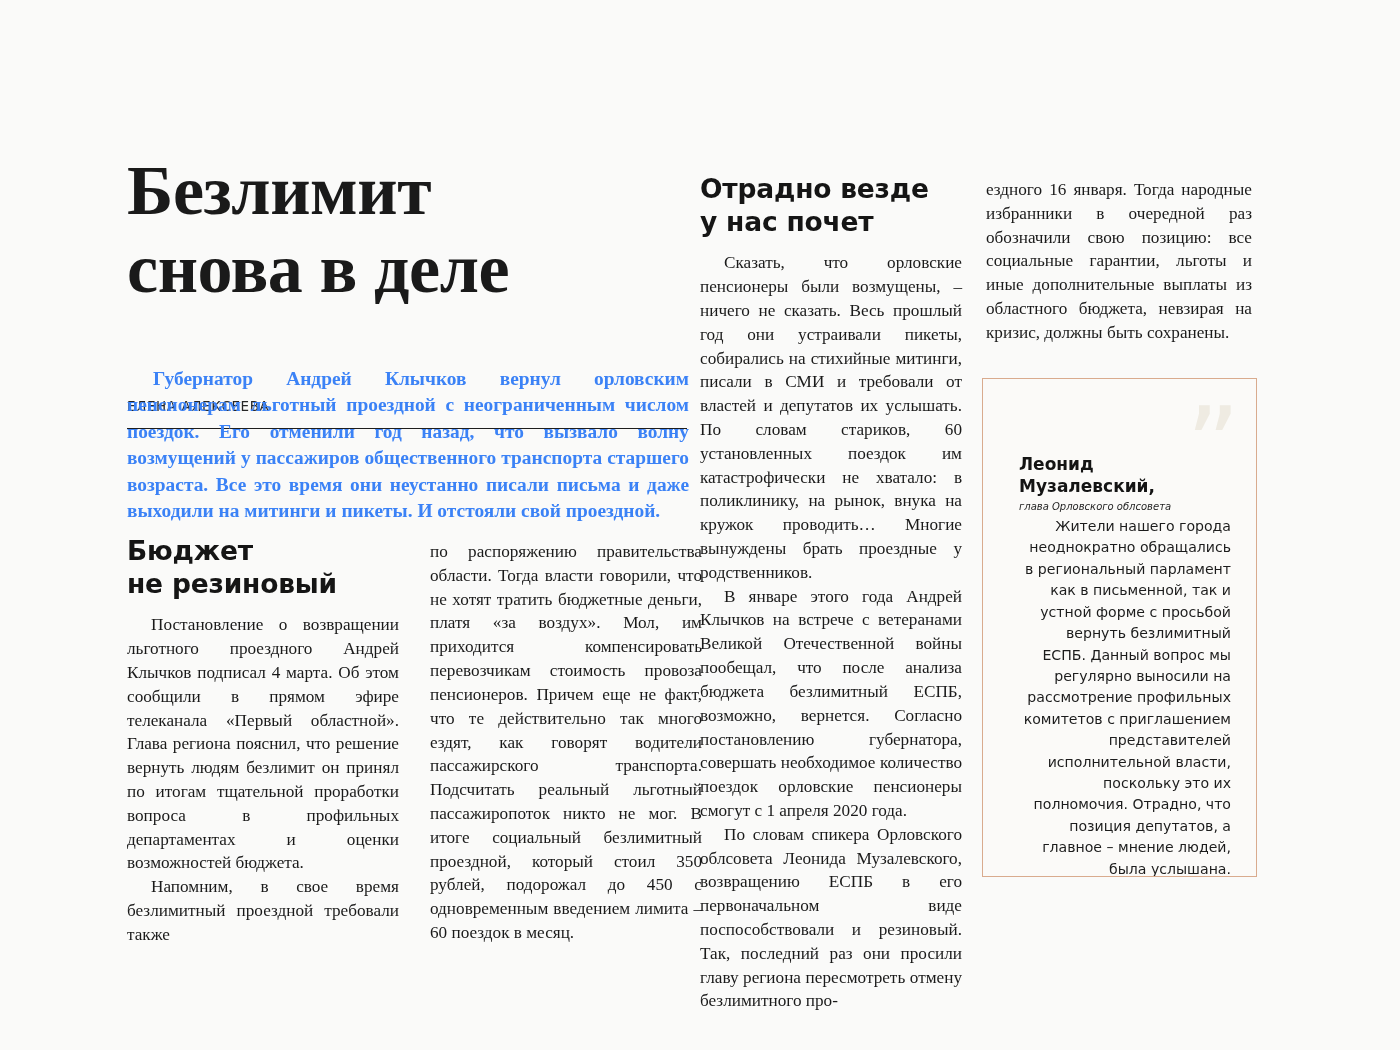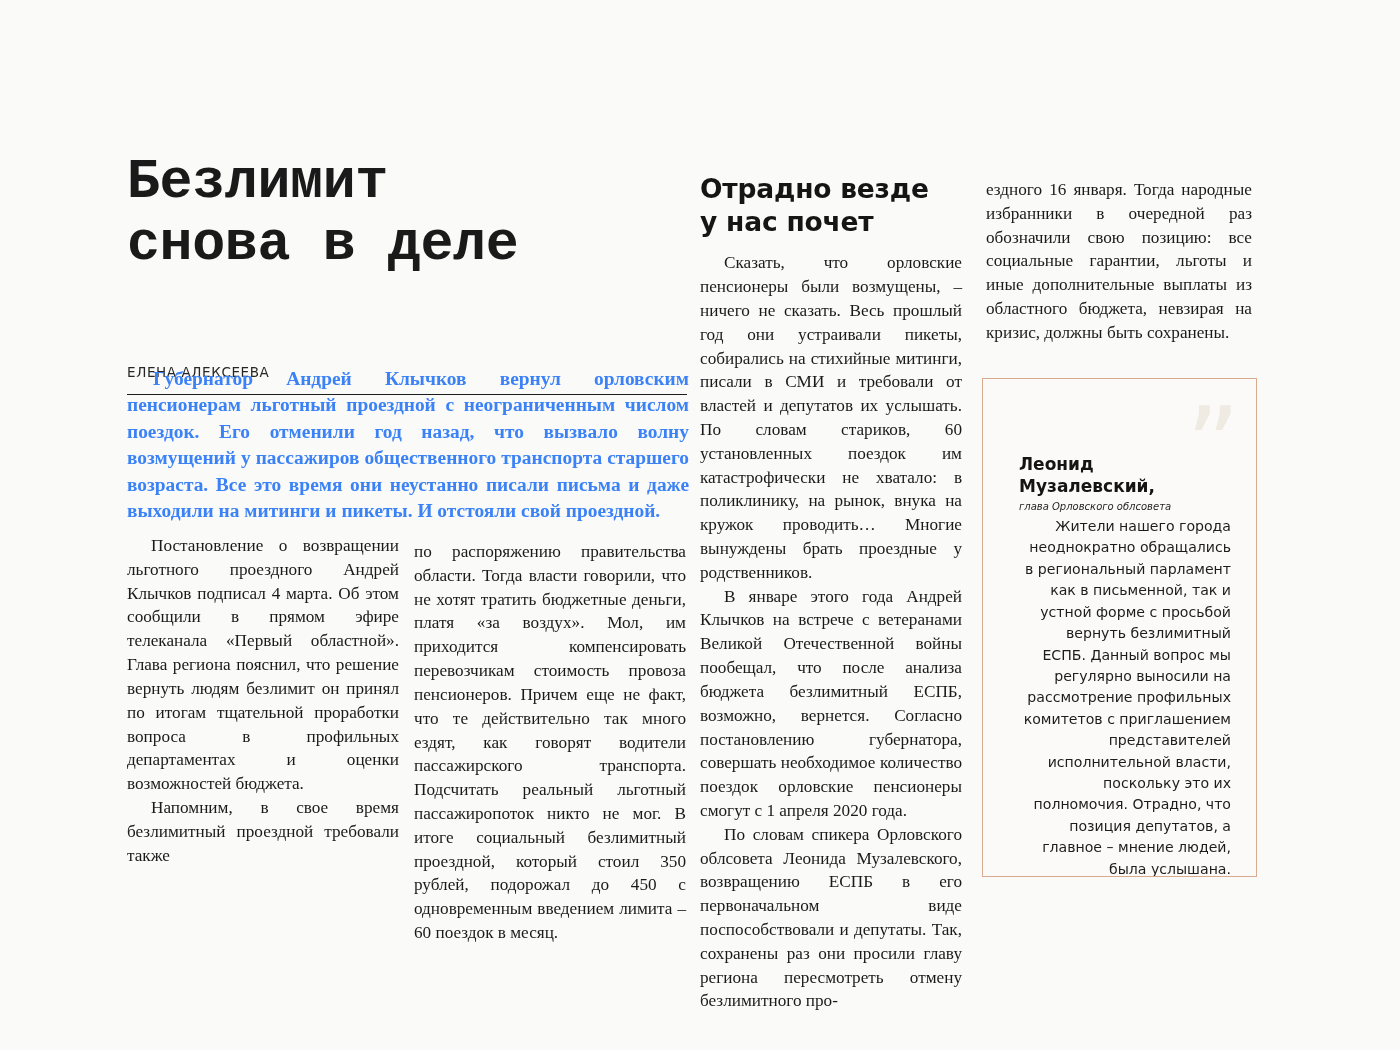--- a/index.html
+++ b/index.html
@@ -24,23 +24,23 @@
   }
 
   
   .headline-block {
     position: absolute;
     left: 127px;
     top: 152px;
     width: 560px;
   }
   .headline {
-    font-family: Liberation Mono, monospace;
-    font-weight: 700;
-    font-size: 55px;
+    font-family: Liberation Serif, serif;
+    font-weight: 700;
+    font-size: 70px;
     line-height: 1.12;
     letter-spacing: -0.4px;
     color: #1a1a1a;
     margin: 0;
     white-space: pre-line;
   }
   .byline {
     font-family: "DejaVu Sans", "Liberation Sans", sans-serif;
     font-size: 13.5px;
     letter-spacing: 0.6px;
@@ -94,21 +94,21 @@
   .col p {
     margin: 0;
     text-indent: 24px;
     text-align: justify;
   }
   .col p.no-indent {
     text-indent: 0;
   }
 
   #col1 { left: 127px; top: 534px; width: 272px; }
-  #col2 { left: 414px; top: 540px; width: 272px; }
+  #col2 { left: 430px; top: 540px; width: 272px; }
   #col3 { left: 700px; top: 172px; width: 262px; }
   #col4 { left: 986px; top: 178px; width: 266px; }
 
   
   .quote-box {
     position: absolute;
     left: 982px;
     top: 378px;
     width: 275px;
     height: 499px;
@@ -169,34 +169,36 @@
   <div class="headline-block">
     <h1 class="headline">Безлимит
 снова в деле</h1>
     <div class="byline">ЕЛЕНА АЛЕКСЕЕВА</div>
     <div class="byline-rule"></div>
   </div>
 
   <div class="lead">Губернатор Андрей Клычков вернул орловским пенсионерам льготный проездной с неограниченным числом поездок. Его отменили год назад, что вызвало волну возмущений у пассажиров общественного транспорта старшего возраста. Все это время они неустанно писали письма и даже выходили на митинги и пикеты. И отстояли свой проездной.</div>
 
   <div class="col" id="col1">
+    <h2 class="subhead">Бюджет
+не резиновый</h2>
     <p>Постановление о возвращении льготного проездного Андрей Клычков подписал 4 марта. Об этом сообщили в прямом эфире телеканала «Первый областной». Глава региона пояснил, что решение вернуть людям безлимит он принял по итогам тщательной проработки вопроса в профильных департаментах и оценки возможностей бюджета.</p>
     <p>Напомним, в свое время безлимитный проездной требовали также</p>
   </div>
 
   <div class="col" id="col2">
     <p class="no-indent">по распоряжению правительства области. Тогда власти говорили, что не хотят тратить бюджетные деньги, платя «за воздух». Мол, им приходится компенсировать перевозчикам стоимость провоза пенсионеров. Причем еще не факт, что те действительно так много ездят, как говорят водители пассажирского транспорта. Подсчитать реальный льготный пассажиропоток никто не мог. В итоге социальный безлимитный проездной, который стоил 350 рублей, подорожал до 450 с одновременным введением лимита – 60 поездок в месяц.</p>
   </div>
 
   <div class="col" id="col3">
     <h2 class="subhead">Отрадно везде
 у нас почет</h2>
     <p>Сказать, что орловские пенсионеры были возмущены, – ничего не сказать. Весь прошлый год они устраивали пикеты, собирались на стихийные митинги, писали в СМИ и требовали от властей и депутатов их услышать. По словам стариков, 60 установленных поездок им катастрофически не хватало: в поликлинику, на рынок, внука на кружок проводить… Многие вынуждены брать проездные у родственников.</p>
     <p>В январе этого года Андрей Клычков на встрече с ветеранами Великой Отечественной войны пообещал, что после анализа бюджета безлимитный ЕСПБ, возможно, вернется. Согласно постановлению губернатора, совершать необходимое количество поездок орловские пенсионеры смогут с 1 апреля 2020 года.</p>
-    <p>По словам спикера Орловского облсовета Леонида Музалевского, возвращению ЕСПБ в его первоначальном виде поспособствовали и депутаты. Так, сохранены раз они просили главу региона пересмотреть отмену безлимитного про-</p>
+    <p>По словам спикера Орловского облсовета Леонида Музалевского, возвращению ЕСПБ в его первоначальном виде поспособствовали и резиновый. Так, последний раз они просили главу региона пересмотреть отмену безлимитного про-</p>
   </div>
 
   <div class="col" id="col4">
     <p class="no-indent">ездного 16 января. Тогда народные избранники в очередной раз обозначили свою позицию: все социальные гарантии, льготы и иные дополнительные выплаты из областного бюджета, невзирая на кризис, должны быть сохранены.</p>
   </div>
 
   <aside class="quote-box">
     <div class="quote-marks">”</div>
     <div class="quote-attrib">
       <div class="quote-name">Леонид Музалевский,</div>

